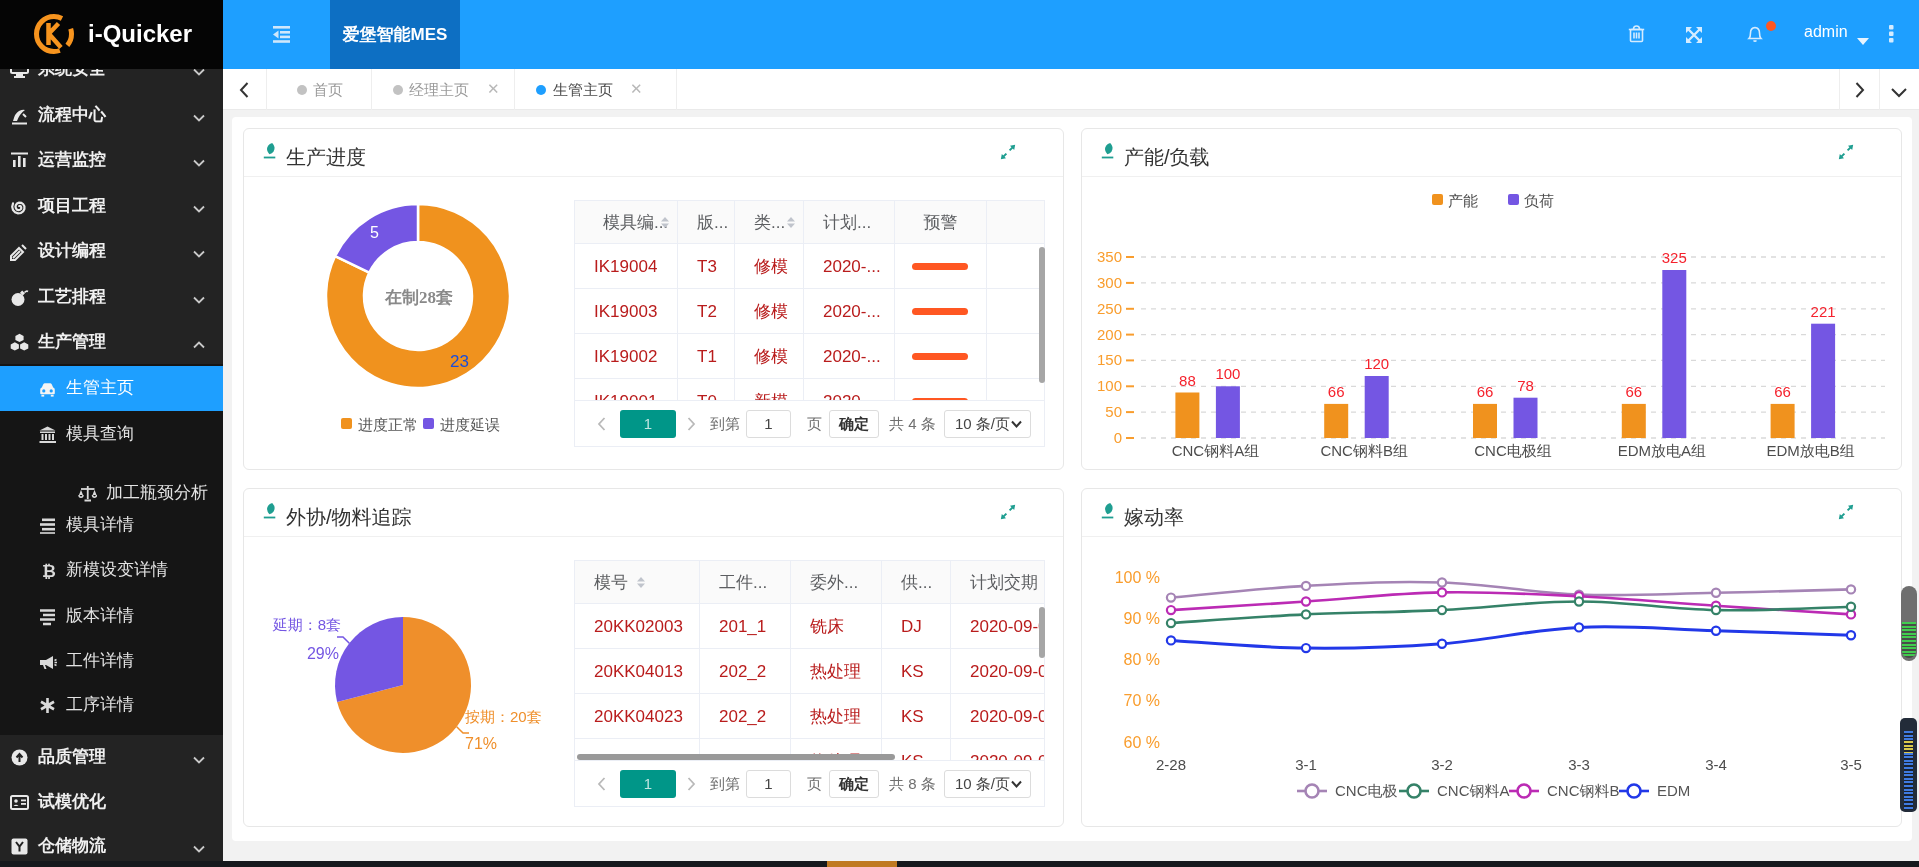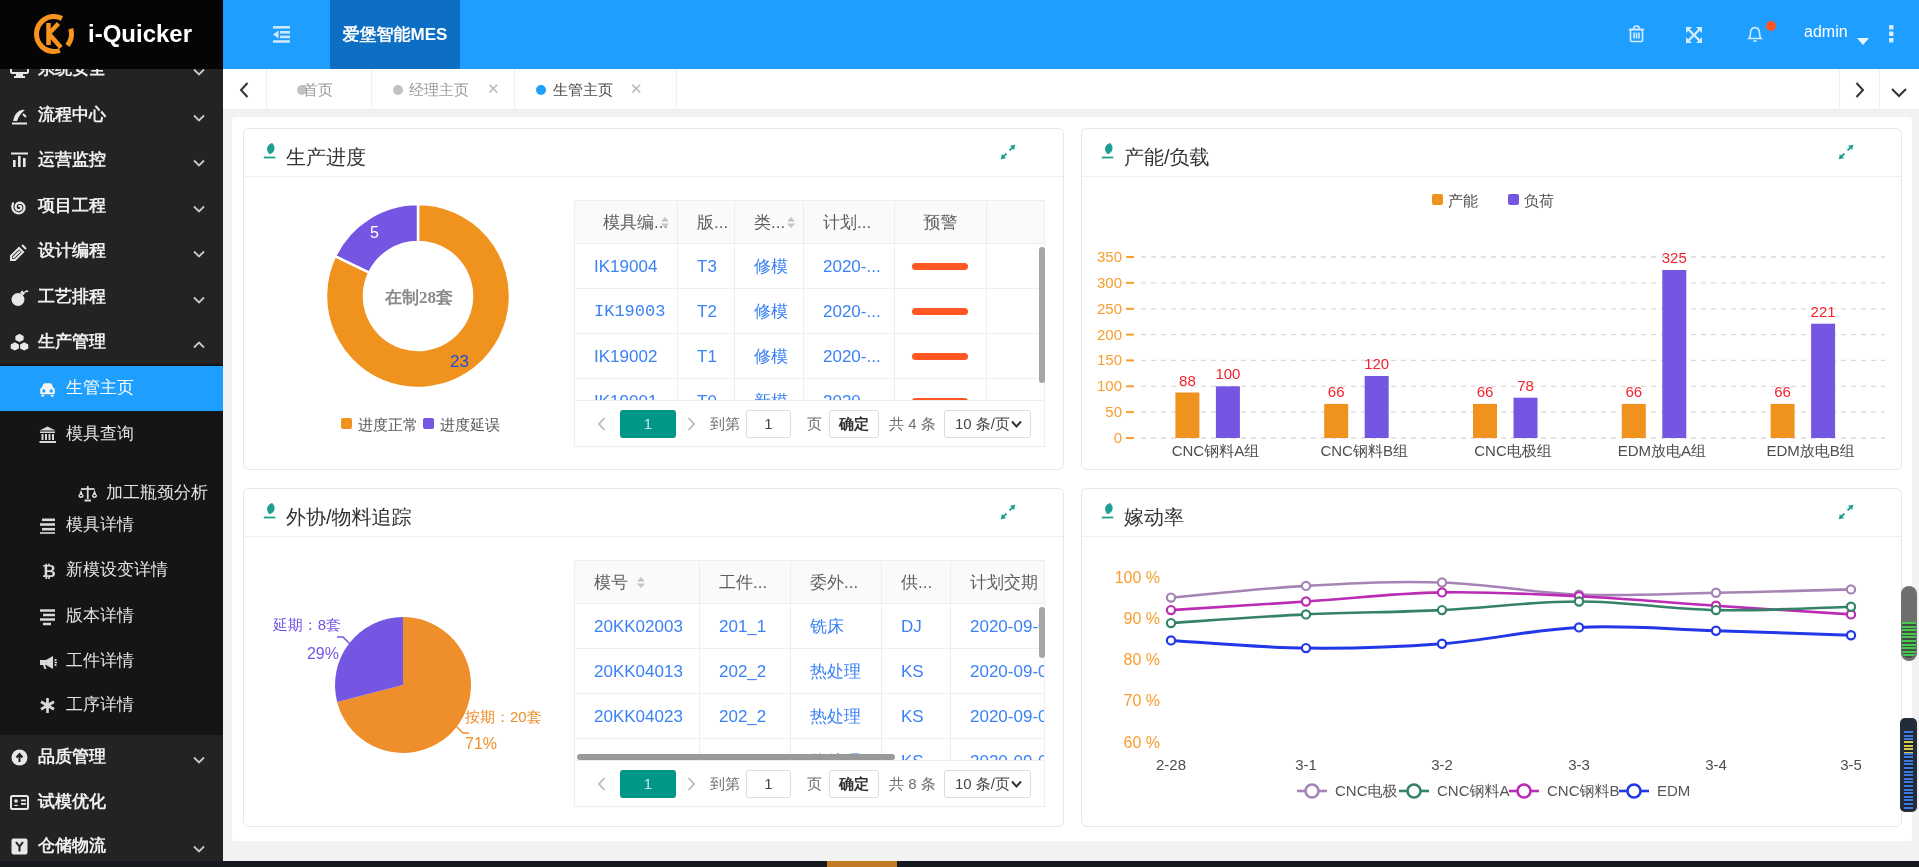--- a/index.html
+++ b/index.html
@@ -30,21 +30,21 @@
 #wrapper{position:absolute;left:232px;top:117px;width:1680px;height:724px;background:#fff;border-radius:4px;z-index:1;}
 .card{position:absolute;background:#fff;border:1px solid #e7e7e7;border-radius:6px;}
 .chead{position:absolute;left:0;top:0;right:0;height:48px;border-bottom:1px solid #f0f0f0;}
 .ctitle{position:absolute;left:42px;top:15px;font-size:20px;color:#333;}
 .cicon{position:absolute;left:18px;top:14px;width:17px;height:19px;}
 .cexpand{position:absolute;right:47px;top:15px;width:16px;height:16px;}
 
 .tbl{position:absolute;border:1px solid #ebeef5;background:#fff;}
 .tbl .hrow{position:absolute;left:0;top:0;right:0;height:43px;background:#fafafa;border-bottom:1px solid #ebeef5;}
 .hcell{position:absolute;top:0;height:43px;font-size:17px;color:#5c5e61;line-height:43px;border-right:1px solid #ebeef5;white-space:nowrap;overflow:hidden;}
-.bcell{position:absolute;height:45px;font-size:17px;color:#3b82f6;line-height:45px;border-right:1px solid #ebeef5;border-bottom:1px solid #ebeef5;white-space:nowrap;overflow:hidden;background:#fff;}
+.bcell{position:absolute;height:45px;font-size:17px;color:#b91c1c;line-height:45px;border-right:1px solid #ebeef5;border-bottom:1px solid #ebeef5;white-space:nowrap;overflow:hidden;background:#fff;}
 .warnbar{position:absolute;width:56px;height:7px;border-radius:3.5px;background:#ff5722;}
 .pgwrap{position:absolute;left:0;right:0;bottom:0;height:46px;border-top:1px solid #ebeef5;background:#fff;}
 .pg-arrow{position:absolute;top:16px;font-size:16px;color:#b6b6b6;}
 .pg-cur{position:absolute;top:9px;width:56px;height:28px;background:#009688;border-radius:3px;color:rgba(255,255,255,.75);font-size:15px;text-align:center;line-height:28px;}
 .pg-tx{position:absolute;top:14px;font-size:15px;color:#6f6f6f;}
 .pg-box{position:absolute;top:9px;height:28px;border:1px solid #dcdcdc;border-radius:3px;background:#fff;font-size:15px;color:#444;text-align:center;}
 .sb{position:absolute;background:#a6a6a6;border-radius:3px;}
 
 .lsq{position:absolute;width:11px;height:11px;border-radius:2px;}
 .ltx{position:absolute;font-size:15px;color:#555;}
@@ -282,21 +282,21 @@
 <span class="abs" style="left:16px;top:13px;"><svg style="" width="10" height="16" viewBox="0 0 10 16">
         <path d="M8.5 1 L2 8 L8.5 15" fill="none" stroke="#333" stroke-width="2"></path>
       </svg></span>
 <span class="tsep" style="left:43px;"></span>
 <span class="tsep" style="left:148px;"></span>
 <span class="tsep" style="left:291px;"></span>
 <span class="tsep" style="left:453px;"></span>
 <span class="tsep" style="left:1616px;"></span>
 <span class="tsep" style="left:1656px;"></span>
 <span class="tdot" style="left:74px;"></span>
-    <span class="tabtx" style="left:80px;text-align:center;">首页</span>
+    <span class="tabtx" style="left:90px;text-align:center;">首页</span>
 <span class="tdot" style="left:170px;"></span>
     <span class="tabtx" style="left:186px;">经理主页</span>
     <span class="tx-close" style="left:264px;">✕</span>
 <span class="tdot" style="left:313px;background:#1e9fff;"></span>
     <span class="tabtx" style="left:330px;color:#4a4a4a;">生管主页</span>
     <span class="tx-close" style="left:407px;">✕</span>
 <span class="abs" style="left:1632px;top:13px;"><svg style="" width="10" height="16" viewBox="0 0 10 16">
         <path d="M1.5 1 L8 8 L1.5 15" fill="none" stroke="#333" stroke-width="2"></path>
       </svg></span>
 <span class="abs" style="left:1668px;top:15px;"><svg style="" width="16" height="11" viewBox="0 0 16 11">
@@ -348,21 +348,21 @@
         <div class="hcell" style="left:412px;width:58px;padding-left:19px;position:absolute;"></div>
       </div>
       <div style="position:absolute;left:0;top:43px;right:0;height:157px;overflow:hidden;">
         <div class="bcell" style="left:0px;top:0px;width:103px;padding-left:19px;">IK19004</div>
         <div class="bcell" style="left:103px;top:0px;width:57px;padding-left:19px;">T3</div>
         <div class="bcell" style="left:160px;top:0px;width:69px;padding-left:19px;">修模</div>
         <div class="bcell" style="left:229px;top:0px;width:91px;padding-left:19px;">2020-...</div>
         <div class="bcell" style="left:320px;top:0px;width:92px;padding-left:19px;"></div>
         <div class="bcell" style="left:412px;top:0px;width:58px;padding-left:19px;"></div>
         <span class="warnbar" style="left:337px;top:19px;"></span>
-        <div class="bcell" style="left:0px;top:45px;width:103px;padding-left:19px;font-family:Liberation Mono, monospace;">IK19003</div>
+        <div class="bcell" style="left:0px;top:45px;width:103px;padding-left:19px;">IK19003</div>
         <div class="bcell" style="left:103px;top:45px;width:57px;padding-left:19px;">T2</div>
         <div class="bcell" style="left:160px;top:45px;width:69px;padding-left:19px;">修模</div>
         <div class="bcell" style="left:229px;top:45px;width:91px;padding-left:19px;">2020-...</div>
         <div class="bcell" style="left:320px;top:45px;width:92px;padding-left:19px;"></div>
         <div class="bcell" style="left:412px;top:45px;width:58px;padding-left:19px;"></div>
         <span class="warnbar" style="left:337px;top:64px;"></span>
         <div class="bcell" style="left:0px;top:90px;width:103px;padding-left:19px;">IK19002</div>
         <div class="bcell" style="left:103px;top:90px;width:57px;padding-left:19px;">T1</div>
         <div class="bcell" style="left:160px;top:90px;width:69px;padding-left:19px;">修模</div>
         <div class="bcell" style="left:229px;top:90px;width:91px;padding-left:19px;">2020-...</div>

